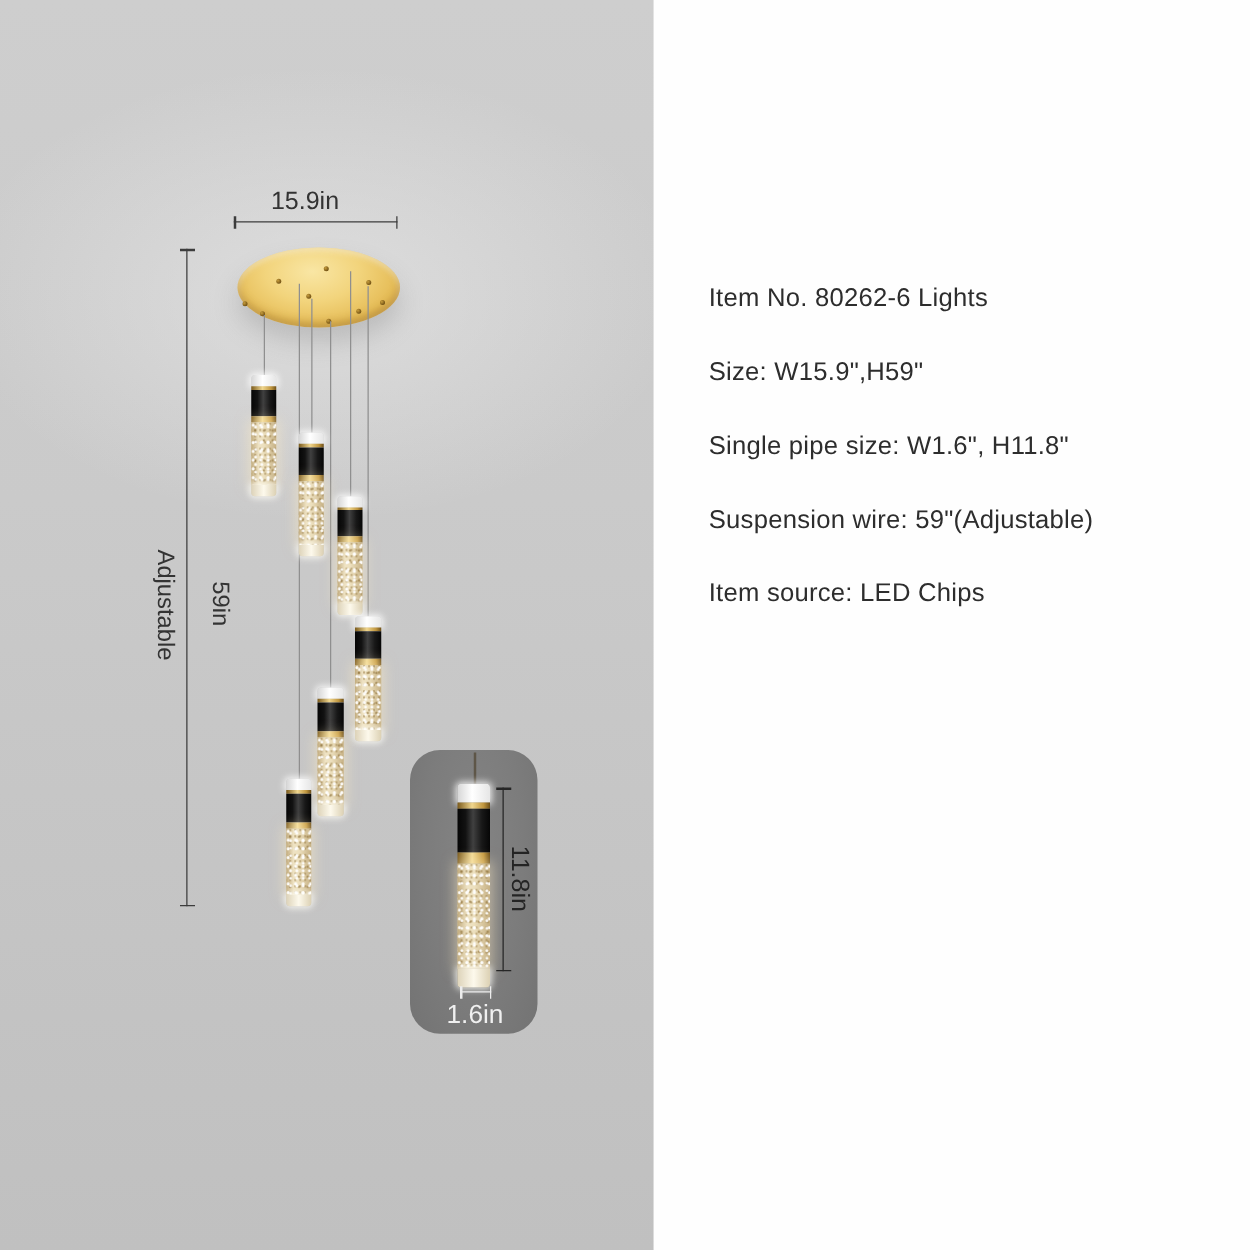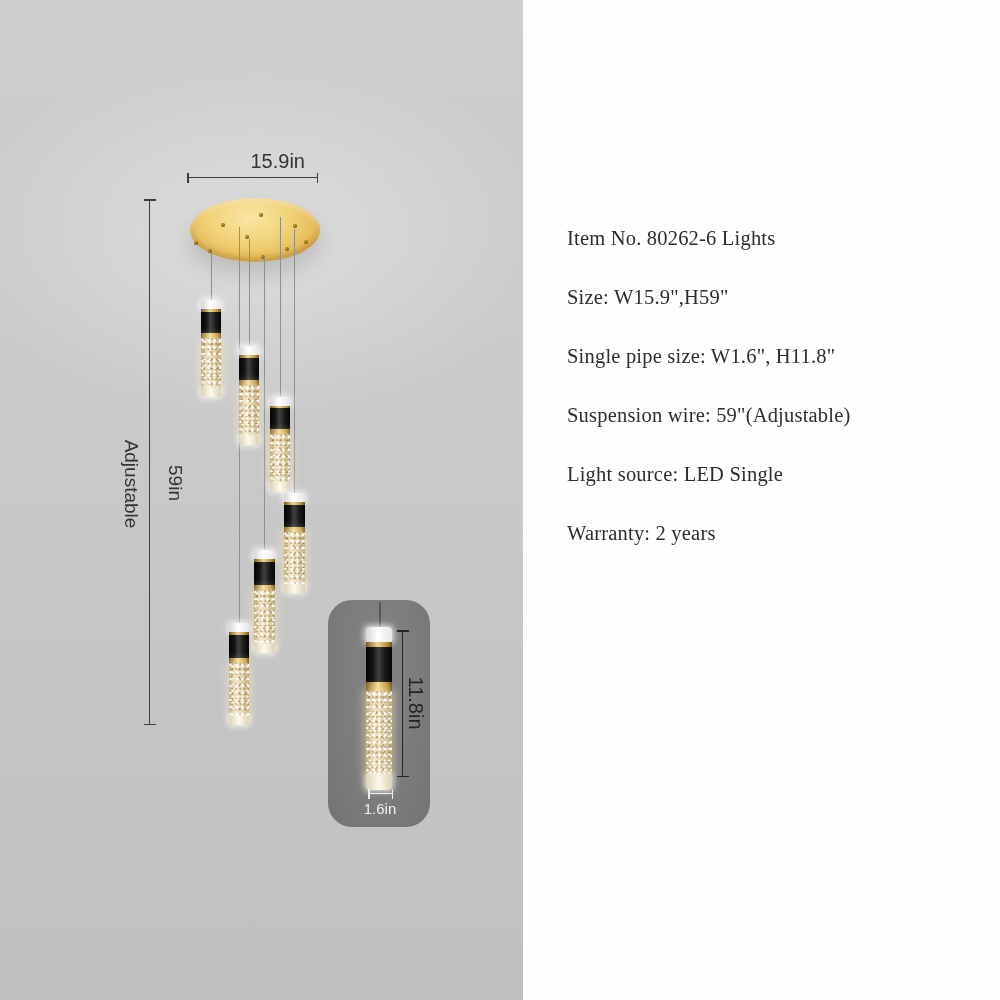--- a/index.html
+++ b/index.html
@@ -66,31 +66,31 @@
   .p-tip{height:9%;border-radius:0 0 3px 3px;
     background:linear-gradient(90deg,#ddd3b9,#fdf9ec 50%,#dcd1b4);
     box-shadow:0 0 6px 1.5px rgba(255,255,250,.8);}
   
   .inset-card{
     position:absolute;left:328px;top:600px;width:102px;height:227px;border-radius:24px;
     background:radial-gradient(ellipse at 50% 35%, #848484 0%, #7c7c7c 55%, #737373 100%);
   }
   .inset-wire{position:absolute;left:51px;top:2px;width:1.5px;height:25px;background:#5e5648;}
   
-  .spec-list{position:absolute;left:567px;top:209px;font-family:Liberation Serif, serif;}
+  .spec-list{position:absolute;left:567px;top:209px;}
   .spec-line{height:59px;line-height:59px;font-size:20.5px;color:#2d2d2d;letter-spacing:.2px;white-space:nowrap;}
 </style>
 </head>
 <body>
 
 <div id="canvas">
 
   <div class="left-panel">
 
-    <div class="dim-label" style="left:205px;top:150px;width:100px;text-align:right;">15.9in</div>
+    <div class="dim-label" style="left:194px;top:150px;width:100px;text-align:center;">15.9in</div>
     <div class="h-dim-line" style="left:187px;top:177px;width:131px;"></div>
 
     <div class="v-dim-line" style="left:149px;top:199px;height:526px;"></div>
     <div class="dim-label rot" style="left:131px;top:484px;font-size:19px;">Adjustable</div>
     <div class="dim-label rot" style="left:175px;top:483px;font-size:19px;">59in</div>
 
     <div class="canopy"></div>
     <div class="canopy-dot" style="left:194px;top:241px;"></div>
     <div class="canopy-dot" style="left:208px;top:249px;"></div>
     <div class="canopy-dot" style="left:221px;top:223px;"></div>
@@ -163,28 +163,27 @@
         <div class="p-cap"></div>
           <div class="p-ring"></div>
           <div class="p-black"></div>
           <div class="p-band"></div>
           <div class="p-crystal"></div>
           <div class="p-tip"></div>
       </div>
       <div class="v-dim-line dark" style="left:74px;top:30px;height:147px;"></div>
       <div class="dim-label rot" style="left:87px;top:103px;color:#242424;">11.8in</div>
       <div class="h-dim-line light" style="left:40px;top:193px;width:25px;"></div>
-      <div class="dim-label" style="left:12px;top:200px;width:80px;text-align:center;color:#f0f0f0;font-size:15px;">1.6in</div>
+      <div class="dim-label" style="left:12px;top:200px;width:80px;text-align:center;color:#f0f0f0;font-size:21px;">1.6in</div>
     </div>
   </div>
 
   <div class="right-panel">
     <div class="spec-list" style="position:absolute;left:44px;top:209px;">
       <div class="spec-line">Item No. 80262-6 Lights</div>
       <div class="spec-line">Size: W15.9",H59"</div>
       <div class="spec-line">Single pipe  size: W1.6", H11.8"</div>
       <div class="spec-line">Suspension wire: 59"(Adjustable)</div>
-      <div class="spec-line">Light source:  LED Single</div>
-      <div class="spec-line">Warranty: 2 years</div>
+      <div class="spec-line">Item source:  LED Chips</div>
     </div>
   </div>
 
 </div>
 
 </body></html>

